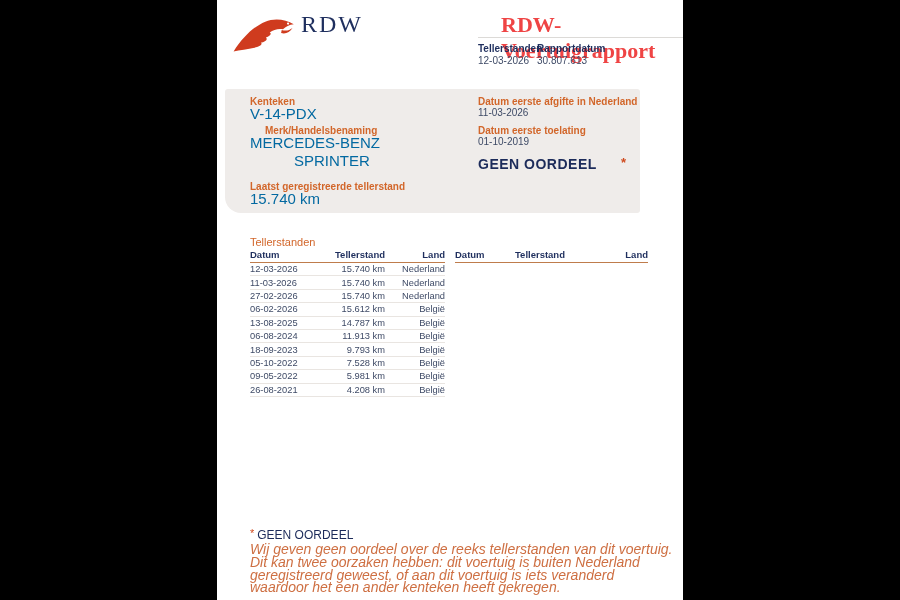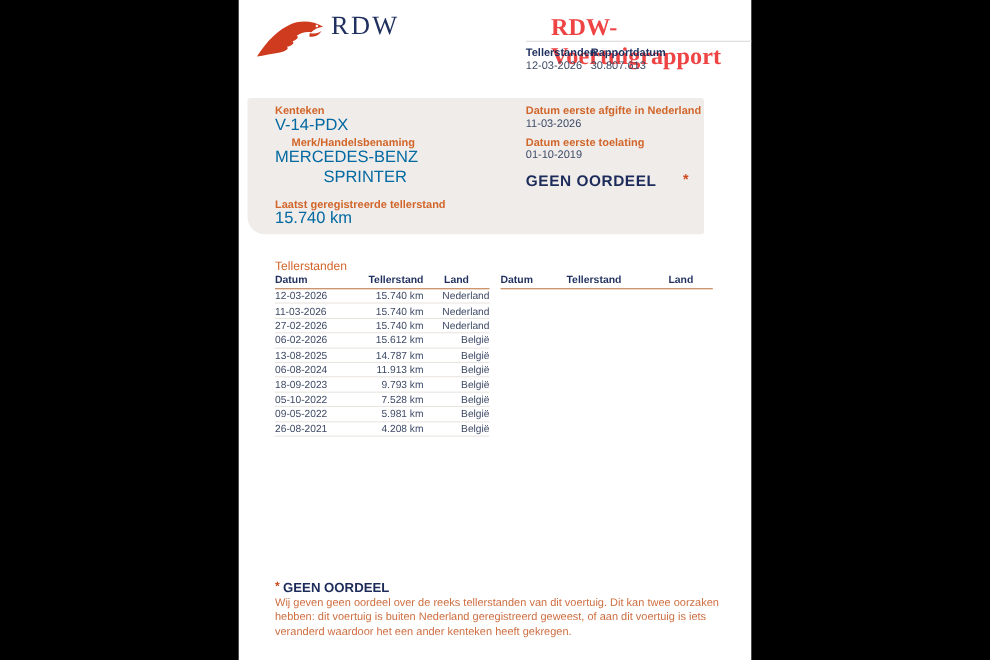--- a/index.html
+++ b/index.html
@@ -33,31 +33,31 @@
   
   .section-title { position:absolute; left:33px; top:236px; font-size:11px; font-weight:normal; color:#d2662a; }
   .tbl { position:absolute; top:249px; }
   .tbl-left  { left:33px;  width:195px; }
   .tbl-right { left:238px; width:193px; }
   .thead { display:grid; grid-template-columns:62px 73px 1fr; align-items:end;
            border-bottom:1px solid #bf7c4c; padding-bottom:2px; height:14px; }
   .tbl-right .thead { grid-template-columns:60px 75px 1fr; }
   .th { font-size:9.5px; font-weight:bold; color:#1f2f5e; }
   .th.c2 { text-align:right; } .tbl-right .th.c2 { text-align:left; }
-  .th.c3 { text-align:center; }
+  .th.c3 { text-align:right; }
   .trow { display:grid; grid-template-columns:62px 73px 1fr; height:13.4px; align-items:center;
           border-bottom:1px solid #e9e5e1; }
   .td { font-size:9.3px; color:#3e4a66; }
   .td.c2 { text-align:right; } .td.c3 { text-align:right; }
 
   
-  .foot-title { position:absolute; left:33px; top:527px; font-size:12px; font-weight:bold; color:#1c2b5a; }
+  .foot-title { position:absolute; left:33px; top:527px; font-size:12px; font-weight:normal; color:#1c2b5a; }
   .foot-title .ast { color:#cf4a1e; font-size:11px; margin-right:3px; vertical-align:2px; }
-  .foot-text { position:absolute; left:33px; top:543px; width:424px; font-size:10px;
-               line-height:12.8px; color:#ce6f42; }
+  .foot-text { position:absolute; left:33px; top:543px; width:424px; font-size:14px;
+               line-height:12.8px; color:#ce6f42;font-style:italic; }
 </style>
 </head>
 <body>
 
 <div class="page">
   <div class="content">
 
     <svg class="logo-icon" viewBox="0 0 100 60">
       <path fill="#cf3b1e" d="M2,56 C16,34 33,17 52,9 C66,3 84,5 97,13
         C90,13.5 84,17 80,21 C72,19.5 65,22 59,26 C63,28 59,32 53,34

